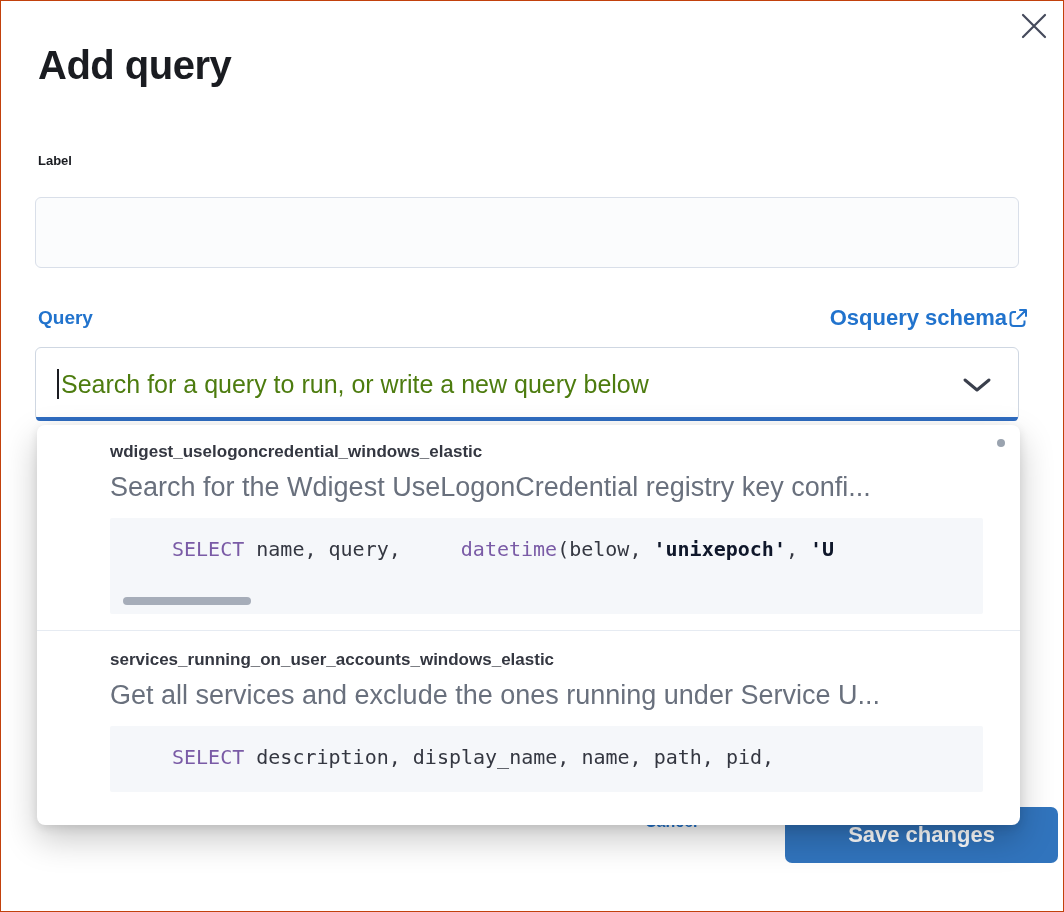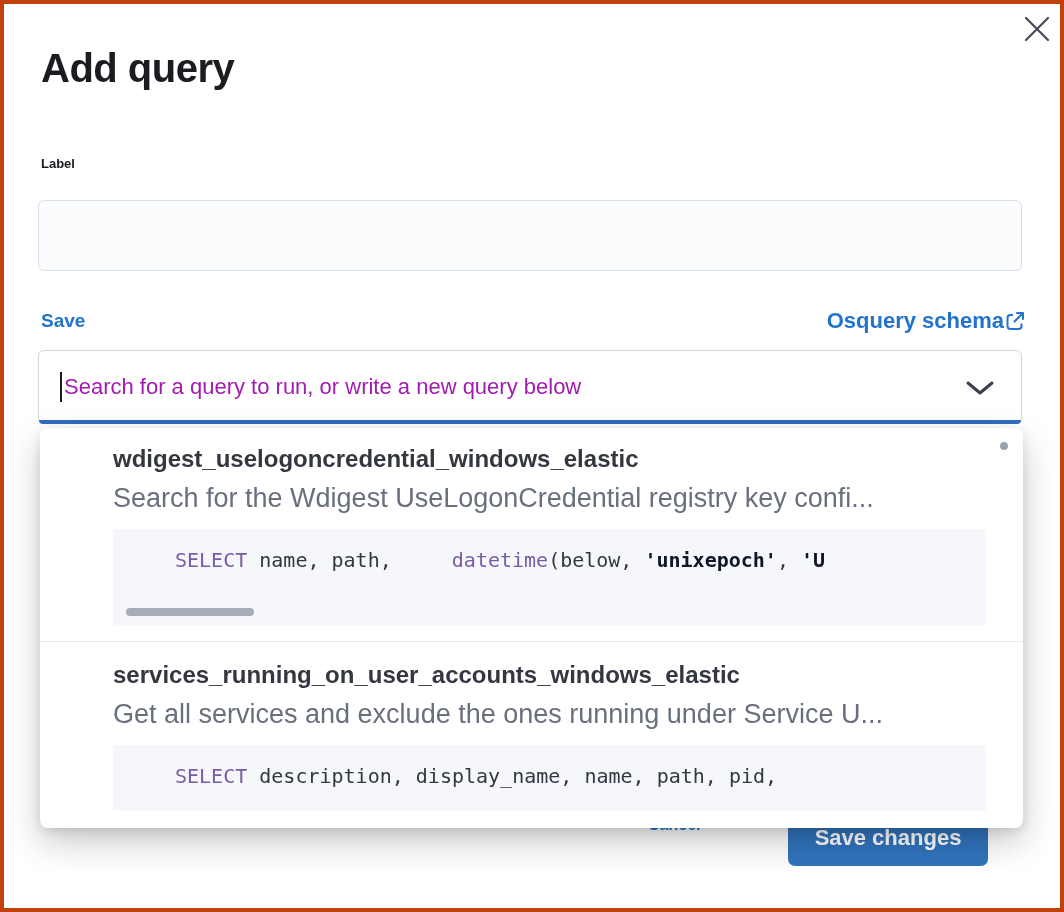--- a/index.html
+++ b/index.html
@@ -1,68 +1,68 @@
 <!DOCTYPE html>
 <html><head>
 <meta charset="utf-8">
 <style>
   html,body{margin:0;padding:0;background:#fff;font-family:"Liberation Sans",sans-serif;}
-  .frame{position:relative;width:1064px;height:912px;box-sizing:border-box;border:4px solid #c2410c;background:#fff;overflow:hidden;}
+  .frame{position:relative;width:1064px;height:912px;box-sizing:border-box;border:1px solid #c2410c;background:#fff;overflow:hidden;}
   .abs{position:absolute;}
 
   .modal-title{left:37px;top:42px;font-size:40px;font-weight:800;color:#1a1c21;letter-spacing:-0.5px;}
   .close-btn{left:1018px;top:10px;width:30px;height:30px;cursor:pointer;display:flex;align-items:center;justify-content:center;}
 
   .field-label{left:37px;top:152px;font-size:13px;font-weight:700;color:#1a1c21;}
   .label-input{left:34px;top:196px;width:984px;height:71px;box-sizing:border-box;background:#fbfcfd;border:1px solid #d9dfe9;border-radius:6px;font-size:22px;color:#343741;padding:0 16px;outline:none;}
 
   .query-label{left:37px;top:306px;font-size:19px;font-weight:700;color:#2173cd;}
   .schema-link{top:304px;right:34px;display:flex;align-items:center;gap:0;font-size:22px;font-weight:700;color:#2173cd;text-decoration:none;cursor:pointer;}
 
   .combobox{left:34px;top:346px;width:984px;height:74px;box-sizing:border-box;background:#fff;border:1px solid #cfd7e2;border-radius:6px;display:flex;align-items:center;padding:0 50px 0 21px;}
   .combobox .focus-bar{position:absolute;left:0;right:0;bottom:-1px;height:4px;background:#2f6cc0;border-radius:0 0 4px 4px;}
   .caret{width:2px;height:30px;background:#1a1c21;margin-right:2px;}
-  .combo-placeholder{font-size:22px;color:#a21caf;white-space:nowrap;}
+  .combo-placeholder{font-size:25px;color:#4d7c0f;white-space:nowrap;}
   .combo-chevron{position:absolute;right:26px;top:29px;}
 
   .dropdown-panel{left:36px;top:424px;width:983px;height:400px;background:#fff;border-radius:8px;box-shadow:0 14px 34px rgba(0,0,0,0.22),0 3px 10px rgba(0,0,0,0.10);overflow:hidden;z-index:10;}
   .scroll-dot{position:absolute;top:14px;right:15px;width:8px;height:8px;border-radius:50%;background:#9aa3af;}
   .option{padding:17px 37px 0 73px;box-sizing:border-box;}
-  .option-title{font-size:24px;font-weight:700;color:#343741;}
+  .option-title{font-size:17px;font-weight:700;color:#343741;}
   .option-desc{margin-top:10px;font-size:27px;color:#69707d;white-space:nowrap;overflow:hidden;}
   .code-block{position:relative;margin-top:15px;background:#f5f7fa;border-radius:2px;height:96px;box-sizing:border-box;padding:19px 14px 0 14px;overflow:hidden;}
   .code-block.clipped{height:66px;}
   .code-line{font-family:"DejaVu Sans Mono","Liberation Mono",monospace;font-size:20px;color:#343741;white-space:pre;}
   .tk-kw{color:#7a5ba6;margin-left:48px;}
   .tk-str{color:#0f172a;font-weight:bold;}
   .tk-p{color:#343741;}
   .hscroll-thumb{position:absolute;left:13px;bottom:9px;width:128px;height:8px;border-radius:4px;background:#a6adb9;}
   .option-divider{border:none;border-top:1px solid #e6ebf2;margin:16px 0 0 0;}
 
   .footer-cancel{left:644px;top:812px;font-size:16px;font-weight:600;color:#2173cd;cursor:pointer;z-index:1;}
-  .save-btn{left:784px;top:806px;width:200px;height:56px;background:#3174bd;border:none;border-radius:7px;color:#fff;font-size:22px;font-weight:600;font-family:"Liberation Sans",sans-serif;cursor:pointer;z-index:1;}
+  .save-btn{left:784px;top:806px;width:273px;height:56px;background:#3174bd;border:none;border-radius:7px;color:#fff;font-size:22px;font-weight:600;font-family:"Liberation Sans",sans-serif;cursor:pointer;z-index:1;}
   svg{display:block;}
 </style>
 </head>
 <body>
 
 <div class="frame">
 
   <div class="abs close-btn">
     <svg width="26" height="26" viewBox="0 0 26 26">
       <path d="M2 2 L24 24 M24 2 L2 24" stroke="#454a5b" stroke-width="2.2" fill="none" stroke-linecap="round"></path>
     </svg>
   </div>
 
   <h1 class="abs modal-title" style="margin:0">Add query</h1>
 
   <div class="abs field-label">Label</div>
   <input class="abs label-input" type="text" value="" style="">
 
-  <div class="abs query-label">Save</div>
+  <div class="abs query-label">Query</div>
 
   <div class="abs schema-link">
     <span>Osquery schema</span>
     <span>
       <svg width="22" height="22" viewBox="0 0 22 22">
         <path d="M9 5 H6.5 C4.6 5 3.5 6.1 3.5 8 v8 c0 1.9 1.1 3 3 3 h8 c1.9 0 3-1.1 3-3 V13.5" fill="none" stroke="#2173cd" stroke-width="2"></path>
         <path d="M13 3 h6 v6 M19 3 L10.5 11.5" fill="none" stroke="#2173cd" stroke-width="2" stroke-linecap="round" stroke-linejoin="round"></path>
       </svg>
     </span>
   </div>
@@ -78,21 +78,21 @@
     <span class="focus-bar"></span>
   </div>
 
   <div class="abs dropdown-panel">
     <span class="scroll-dot"></span>
 
     <div class="option">
       <div class="option-title">wdigest_uselogoncredential_windows_elastic</div>
       <div class="option-desc">Search for the Wdigest UseLogonCredential registry key confi...</div>
       <div class="code-block">
-        <div class="code-line"><span class="tk-kw">SELECT</span><span class="tk-p"> name, path, </span><span class="tk-kw">datetime</span><span class="tk-p">(below, </span><span class="tk-str">'unixepoch'</span><span class="tk-p">, </span><span class="tk-str">'U</span></div>
+        <div class="code-line"><span class="tk-kw">SELECT</span><span class="tk-p"> name, query, </span><span class="tk-kw">datetime</span><span class="tk-p">(below, </span><span class="tk-str">'unixepoch'</span><span class="tk-p">, </span><span class="tk-str">'U</span></div>
         <span class="hscroll-thumb"></span>
       </div>
     </div>
 
     <hr class="option-divider">
 
     <div class="option" style="padding-top:19px">
       <div class="option-title">services_running_on_user_accounts_windows_elastic</div>
       <div class="option-desc">Get all services and exclude the ones running under Service U...</div>
       <div class="code-block clipped">

